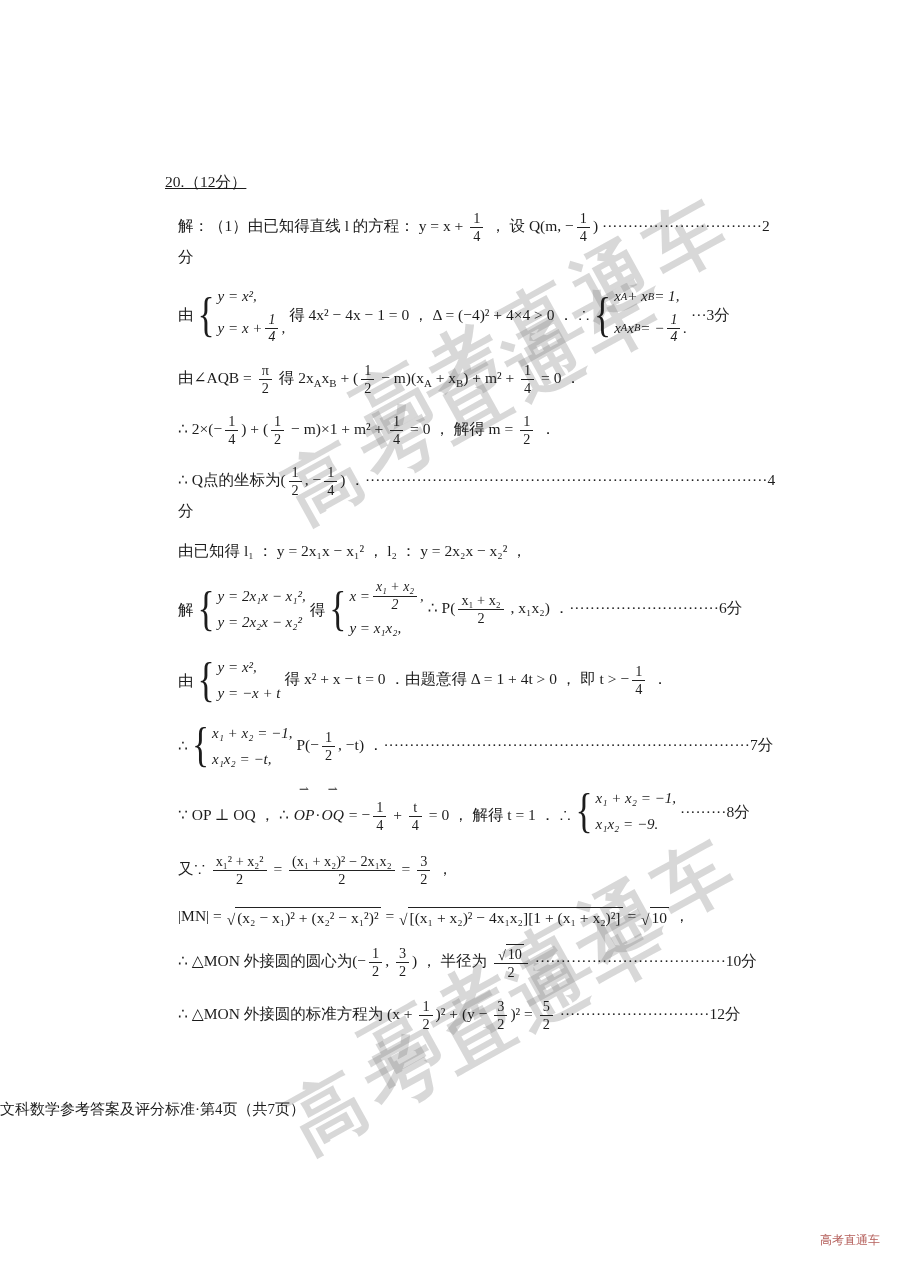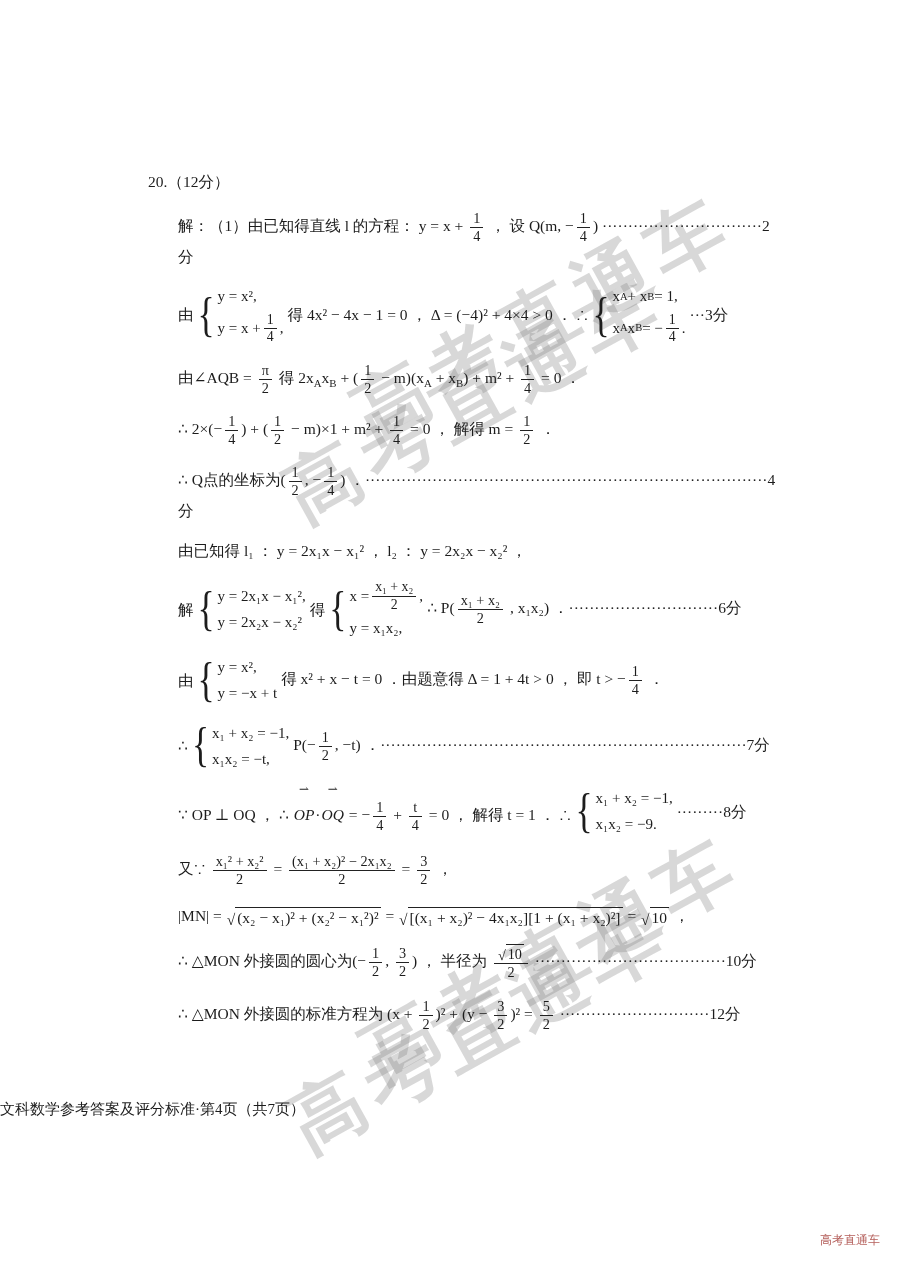--- a/index.html
+++ b/index.html
@@ -38,21 +38,21 @@
     font-size:15.5px;
     z-index:2;
   }
   .mline{
     display:flex;
     align-items:center;
     flex-wrap:wrap;
     margin-bottom:16px;
     line-height:1.55;
   }
-  .mline.ind0{margin-left:0;}
+  .mline.ind0{margin-left:17px;text-decoration:underline;}
   .mline.ind1{margin-left:30px;}
   .mline.gap{margin-top:22px;}
   .trun{display:inline;}
   
   .frac{
     display:inline-flex;
     flex-direction:column;
     vertical-align:middle;
     text-align:center;
     margin:0 3px;
@@ -76,21 +76,21 @@
     margin-right:3px;
     line-height:1;
   }
   .cases .rows{
     display:inline-flex;
     flex-direction:column;
     text-align:left;
     gap:3px;
     font-size:0.97em;
   }
-  .cases .crow{display:flex;align-items:center;white-space:nowrap;}
+  .cases .crow{display:flex;align-items:center;white-space:nowrap;font-style:italic;}
   
   .sqrt{display:inline-flex;align-items:flex-end;vertical-align:middle;margin:0 1px;}
   .sqrt .rsign{line-height:1.1;}
   .sqrt .rbody{border-top:1.4px solid #222;padding:0 2px;line-height:1.3;}
   
   .vec{position:relative;display:inline-block;font-style:italic;margin:0 1px;padding-top:14px;}
   .vec::before{
     content:"⇀";
     position:absolute;
     top:-0.78em;left:50%;

